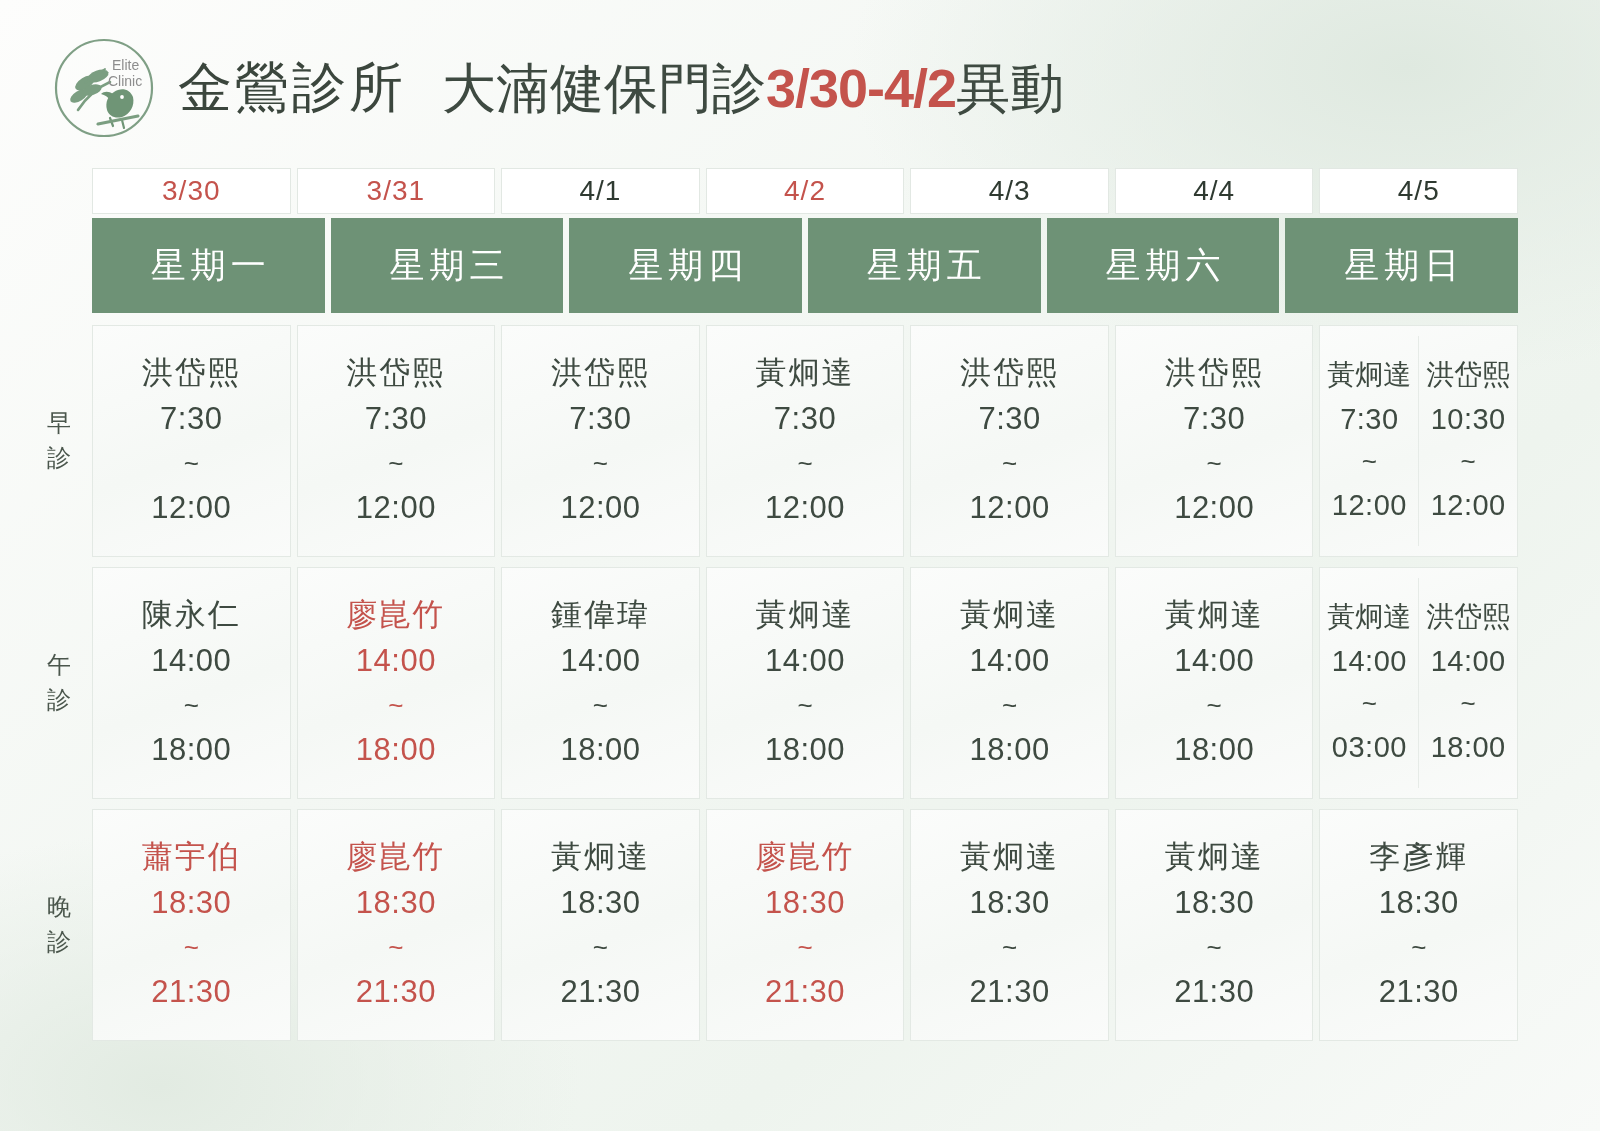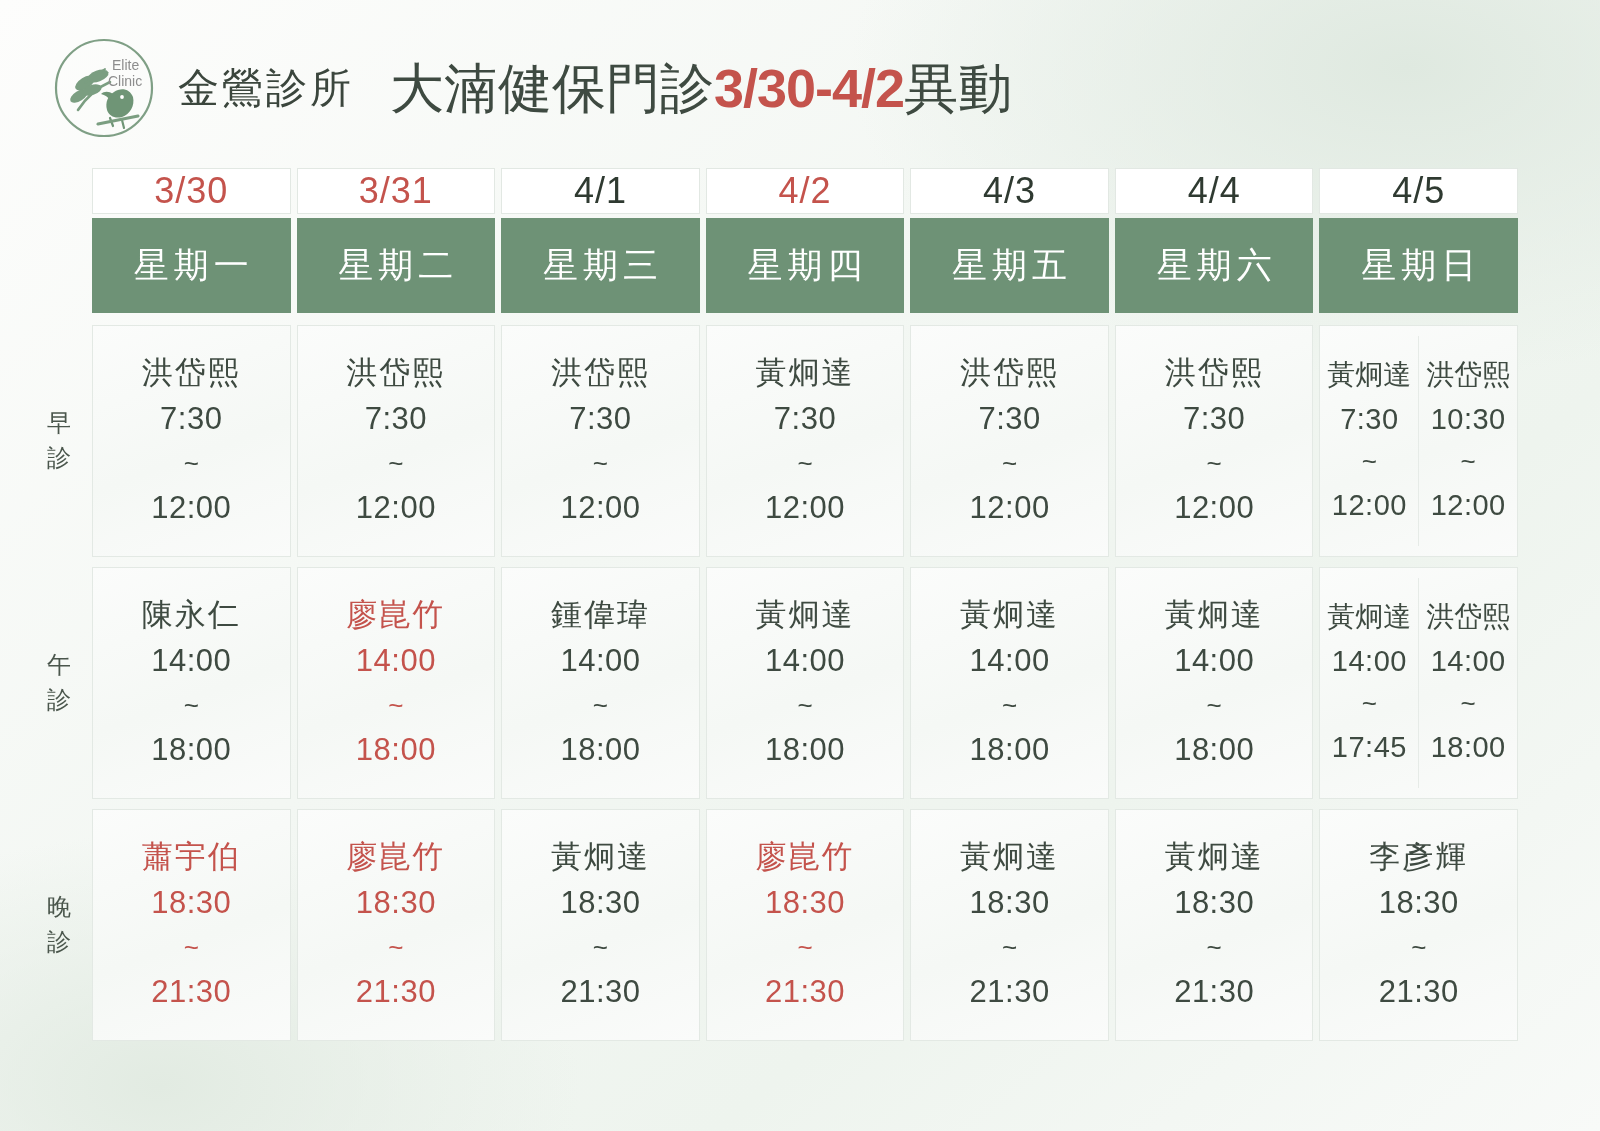--- a/index.html
+++ b/index.html
@@ -37,21 +37,21 @@
   }
   .logo-mark {
     width: 104px;
     height: 104px;
     flex: 0 0 104px;
     position: relative;
   }
   .logo-mark svg { display: block; width: 104px; height: 104px; }
 
   .clinic-name {
-    font-size: 41px;
+    font-size: 54px;
     letter-spacing: 3px;
     color: #3b463d;
     margin-left: 22px;
     white-space: nowrap;
     font-weight: 400;
   }
 
   .title {
     margin-left: 36px;
     font-size: 54px;
@@ -90,21 +90,21 @@
 
   
   .date-row { margin-bottom: 4px; }
   .date-cell {
     height: 46px;
     background: #ffffff;
     border: 1px solid #e2e8e3;
     display: flex;
     align-items: center;
     justify-content: center;
-    font-size: 36px;
+    font-size: 28px;
     letter-spacing: 1px;
     color: #2f3a31;
     font-weight: 500;
   }
   .date-cell.is-red { color: #c4534c; }
 
   
   .week-row { margin-bottom: 12px; }
   .week-cell {
     height: 95px;
@@ -251,23 +251,20 @@
         <div class="date-cell">4/5</div>
       </div>
     </div>
 
     <div class="grid-row week-row">
       <div class="label-col"></div>
       <div class="day-col">
         <div class="week-cell">星期一</div>
       </div>
       <div class="day-col">
-        <div class="week-cell">星期二</div>
-      </div>
-      <div class="day-col">
         <div class="week-cell">星期三</div>
       </div>
       <div class="day-col">
         <div class="week-cell">星期四</div>
       </div>
       <div class="day-col">
         <div class="week-cell">星期五</div>
       </div>
       <div class="day-col">
         <div class="week-cell">星期六</div>
@@ -434,21 +431,21 @@
             </div>
           </div>
           <div class="day-col">
             <div class="slot-wrap">
               <div class="slot split">
                 <div class="sub-slots">
                   <div class="sub-slot">
                     <div class="doc-name">黃炯達</div>
                     <div class="time-a">14:00</div>
                     <div class="tilde">~</div>
-                    <div class="time-b">17:45</div>
+                    <div class="time-b">03:00</div>
                   </div>
                   <div class="sub-slot">
                     <div class="doc-name">洪岱熙</div>
                     <div class="time-a">14:00</div>
                     <div class="tilde">~</div>
                     <div class="time-b">18:00</div>
                   </div>
                 </div>
               </div>
             </div>

